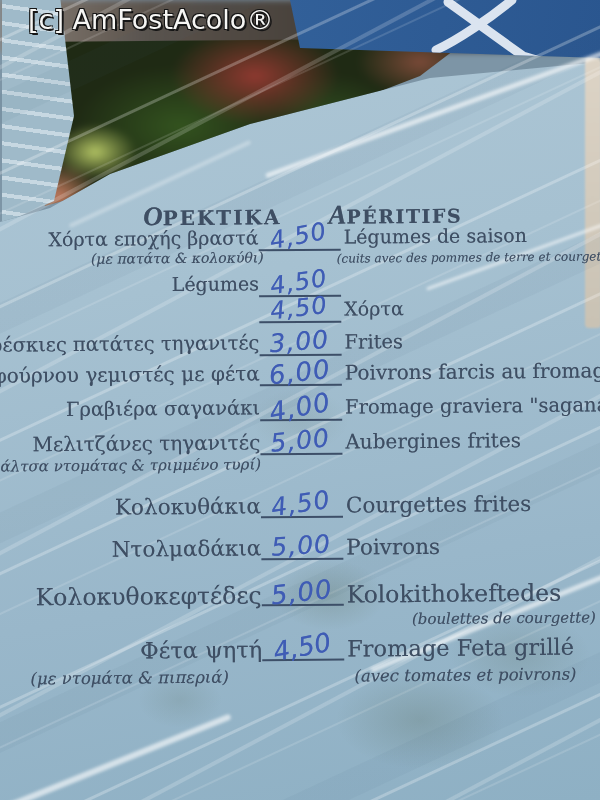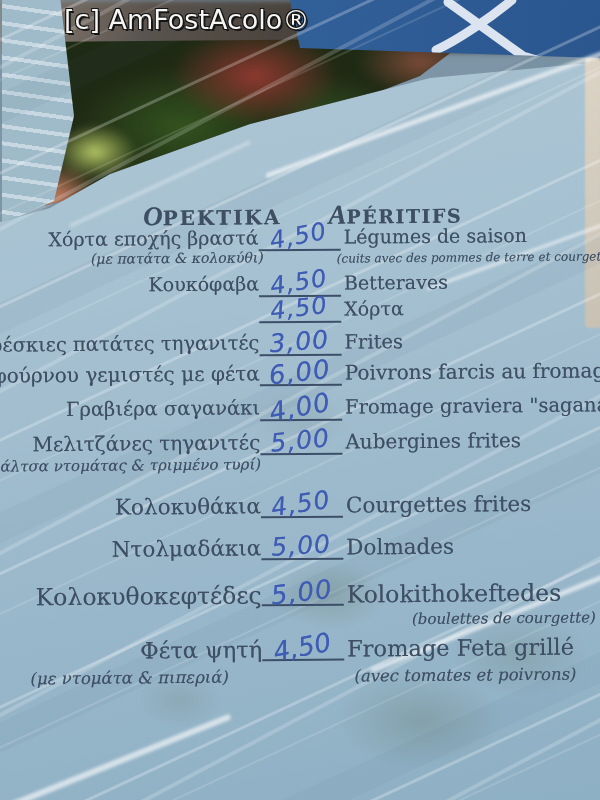--- a/index.html
+++ b/index.html
@@ -46,21 +46,21 @@
     background:
       radial-gradient(80px 50px at 330px 595px,rgba(75,90,60,.20),rgba(75,90,60,0) 70%),
       radial-gradient(120px 70px at 420px 720px,rgba(70,85,60,.20),rgba(70,85,60,0) 70%),
       radial-gradient(60px 40px at 180px 700px,rgba(70,85,60,.12),rgba(70,85,60,0) 70%),
       radial-gradient(100px 60px at 520px 655px,rgba(70,85,60,.15),rgba(70,85,60,0) 70%),
       radial-gradient(70px 45px at 300px 420px,rgba(80,95,70,.10),rgba(80,95,70,0) 70%);}
   .streak{position:absolute;background:rgba(255,255,255,.62);border-radius:3px;filter:blur(1.5px);}
   
   .watermark{position:absolute;top:4px;left:28px;z-index:40;
     font-family:"DejaVu Sans",sans-serif;font-size:27px;color:#f6f6f4;
-    text-shadow:2px 2px 0 #161616,-1px -1px 0 #161616,1px -1px 0 #161616,-1px 1px 0 #161616;margin-left:36px;}
+    text-shadow:2px 2px 0 #161616,-1px -1px 0 #161616,1px -1px 0 #161616,-1px 1px 0 #161616;}
   
   .menu{position:absolute;inset:0;z-index:20;color:#3e4e63;transform:rotate(-.5deg);}
   .menu *{white-space:nowrap;}
   .row{position:absolute;left:0;width:600px;height:32px;}
   .g{position:absolute;right:340px;top:0;text-shadow:0 0 .5px rgba(62,78,99,.55);}
   .f{position:absolute;left:345px;top:0;text-shadow:0 0 .5px rgba(62,78,99,.55);}
   .p{position:absolute;left:263px;top:-4px;width:74px;height:30px;text-align:center;}
   .p::after{content:"";position:absolute;left:-3px;right:-5px;bottom:1px;border-bottom:2.5px solid #3d4f68;}
   .p b{position:relative;display:inline-block;z-index:1;font-weight:500;
     color:#3f5cb5;font-family:"DejaVu Sans",sans-serif;font-style:italic;letter-spacing:1px;
@@ -103,23 +103,22 @@
 
   <div class="row" style="top:226px;font-size:19px;">
     <span class="g">Χόρτα εποχής βραστά</span>
     <span class="p"><b style="font-size:24px;transform:rotate(-10deg);">4,50</b></span>
     <span class="f">Légumes de saison</span>
   </div>
   <span class="sub" style="top:249px;right:335px;font-size:14px;">(με πατάτα &amp; κολοκύθι)</span>
   <span class="sub" style="top:252px;left:338px;font-size:12px;">(cuits avec des pommes de terre et courgettes)</span>
 
   <div class="row" style="top:272px;font-size:19px;">
-    <span class="g">Κουκόφαβα</span>
+    <span class="g">Légumes</span>
     <span class="p"><b style="font-size:24px;transform:rotate(-8deg);">4,50</b></span>
-    <span class="f">Betteraves</span>
   </div>
 
   <div class="row" style="top:298px;font-size:19px;">
     <span class="p"><b style="font-size:24px;transform:rotate(-6deg);">4,50</b></span>
     <span class="f">Χόρτα</span>
   </div>
 
   <div class="row" style="top:331px;font-size:19.5px;">
     <span class="g">Φρέσκιες πατάτες τηγανιτές</span>
     <span class="p"><b style="font-size:25px;transform:rotate(-4deg);">3,00</b></span>
@@ -147,21 +146,21 @@
 
   <div class="row" style="top:493px;font-size:21.5px;">
     <span class="g">Κολοκυθάκια</span>
     <span class="p"><b style="font-size:25px;transform:rotate(-8deg);">4,50</b></span>
     <span class="f">Courgettes frites</span>
   </div>
 
   <div class="row" style="top:535px;font-size:21.5px;">
     <span class="g">Ντολμαδάκια</span>
     <span class="p"><b style="font-size:25px;transform:rotate(-3deg);">5,00</b></span>
-    <span class="f">Dolmades</span>
+    <span class="f">Poivrons</span>
   </div>
 
   <div class="row" style="top:581px;font-size:23.5px;">
     <span class="g">Κολοκυθοκεφτέδες</span>
     <span class="p"><b style="font-size:26px;transform:rotate(-6deg);">5,00</b></span>
     <span class="f">Kolokithokeftedes</span>
   </div>
   <span class="sub" style="top:611px;left:410px;font-size:15px;">(boulettes de courgette)</span>
 
   <div class="row" style="top:636px;font-size:22.5px;">

